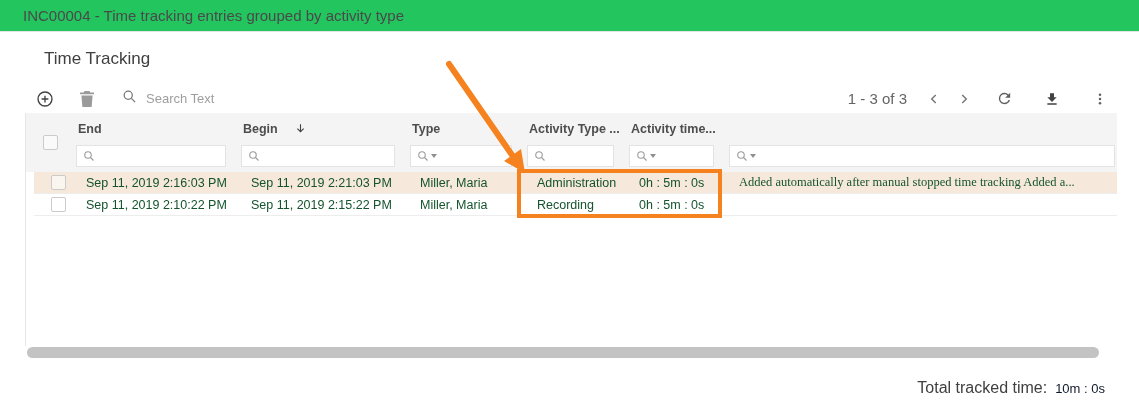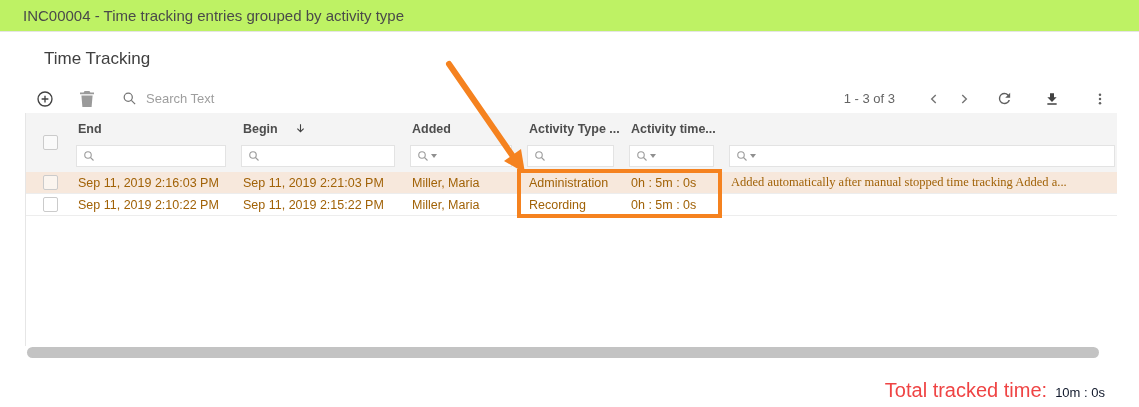--- a/index.html
+++ b/index.html
@@ -4,39 +4,39 @@
 <style>
   * { box-sizing: border-box; margin: 0; padding: 0; }
   html,body { width:1139px; height:407px; }
   body {
     font-family: "Liberation Sans", sans-serif;
     background:#fff; position:relative; overflow:hidden; color:#3e3e3e;
   }
   .window-bar {
     height:32px; border-bottom:1px solid #e5e5e5;
     display:flex; align-items:center; padding-left:23px;
-    font-size:15px; color:#4a4a4a; background:#bef264;
+    font-size:15px; color:#4a4a4a; background:#22c55e;
   }
   .section-title { position:absolute; left:44px; top:49px; font-size:17px; color:#404040; }
 
   .grid { position:absolute; left:25px; top:84px; width:1092px; }
 
   
   .toolbar { height:29px; display:flex; align-items:center; }
   .tb-btn { width:26px; height:24px; display:flex; align-items:center; justify-content:center; cursor:pointer; }
   .tb-add { margin-left:7px; }
   .tb-del { margin-left:16px; }
-  .tb-search { display:flex; align-items:center; margin-left:22px; }
+  .tb-search { display:flex; align-items:flex-start; margin-left:22px; }
   .tb-search input {
     border:none; outline:none; font-size:13px; width:220px; margin-left:9px;
     background:transparent; color:#424242; height:20px;
   }
   .tb-search input::placeholder { color:#9e9e9e; }
   .tb-right { margin-left:auto; display:flex; align-items:center; }
-  .range { font-size:13px; color:#646464; margin-right:28px; }
+  .range { font-size:15px; color:#646464; margin-right:16px; }
   .chev { width:22px; } .chev + .chev { margin-left:8px; }
   .tb-refresh { margin-left:16px; } .tb-dl { margin-left:22px; } .tb-more { margin-left:22px; margin-right:4px; }
 
   
   .table-frame { border-left:1px solid #e6e6e6; }
   .cols { display:grid; grid-template-columns:48px 165px 169px 117px 102px 100px 1fr; }
 
   .hdr { background:#f4f4f4; position:relative; }
   .hdr-row { height:27px; align-items:center; padding-top:4px; font-size:12.5px; font-weight:bold; color:#4d4d4d; }
   .hdr-cell { padding-left:4px; display:flex; align-items:center; white-space:nowrap; overflow:hidden; cursor:pointer; }
@@ -48,31 +48,31 @@
     display:flex; align-items:center; padding:0 4px 0 6px; margin:0 13px 0 2px; cursor:text;
   }
   .flt-box.wide { margin-right:2px; }
   .flt-box input { border:none; outline:none; flex:1; min-width:0; background:transparent; font-size:12px; height:100%; }
   .caret { width:0; height:0; border-left:3.5px solid transparent; border-right:3.5px solid transparent; border-top:4px solid #8f8f8f; margin-left:2px; }
 
   .cb { width:15px; height:15px; border:1px solid #cbcbcb; border-radius:2px; background:rgba(255,255,255,.55); }
   .select-all { position:absolute; left:17px; top:22px; cursor:pointer; }
   .cb-wrap { display:flex; justify-content:center; align-items:center; }
 
-  .row { height:22px; align-items:center; border-bottom:1px solid #ededed; font-size:12.5px; color:#a16207; background:#fff; cursor:pointer; }
+  .row { height:22px; align-items:center; border-bottom:1px solid #ededed; font-size:12.5px; color:#14532d; background:#fff; cursor:pointer;margin-left:8px; }
   .row.hl { background:#f7e8dc; }
   .cell { padding:0 6px 0 4px; white-space:nowrap; overflow:hidden; }
   .cell.desc { text-overflow:ellipsis;font-family:Liberation Serif, serif; }
 
   .empty-area { height:130px; background:#fff; }
   .scrollbar { height:14px; position:relative; }
   .thumb { position:absolute; left:2px; top:1px; width:1072px; height:11px; background:#c3c3c3; border-radius:6px; cursor:pointer; }
 
   .footer { position:absolute; top:379px; right:34px; display:flex; align-items:baseline; }
-  .footer-label { font-size:20px; color:#ef4444; }
+  .footer-label { font-size:16px; color:#404040; }
   .footer-value { font-size:13px; color:#0f172a; margin-left:8px; }
 
   
   .ann-rect { position:absolute; left:517px; top:169px; width:205px; height:49px; border:4px solid #f5821f; z-index:5; pointer-events:none; }
   .ann-arrow { position:absolute; left:0; top:0; z-index:6; pointer-events:none; }
 
   svg { display:block; }
 </style>
 </head>
 <body>
@@ -162,21 +162,21 @@
           </div>
         <div class="hdr-cell">
           <span>Begin</span>
           <span class="sort-ic">
             <svg width="13" height="13" viewBox="0 0 24 24">
                 <path d="M12 4v14M6.2 12.2L12 18l5.8-5.8" fill="none" stroke="#424242" stroke-width="2"></path>
               </svg>
           </span>
         </div>
         <div class="hdr-cell">
-            <span>Added</span>
+            <span>Type</span>
           </div>
         <div class="hdr-cell">
             <span>Activity Type ...</span>
           </div>
         <div class="hdr-cell">
             <span>Activity time...</span>
           </div>
       </div>
       <div class="cols flt-row">
         <div></div>

